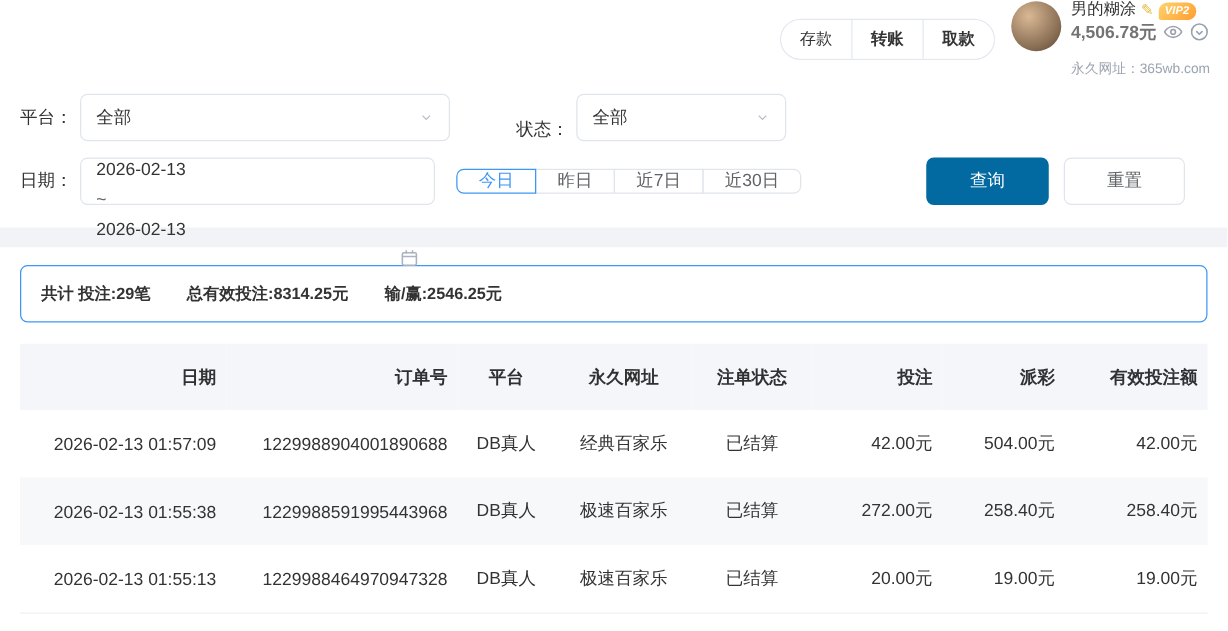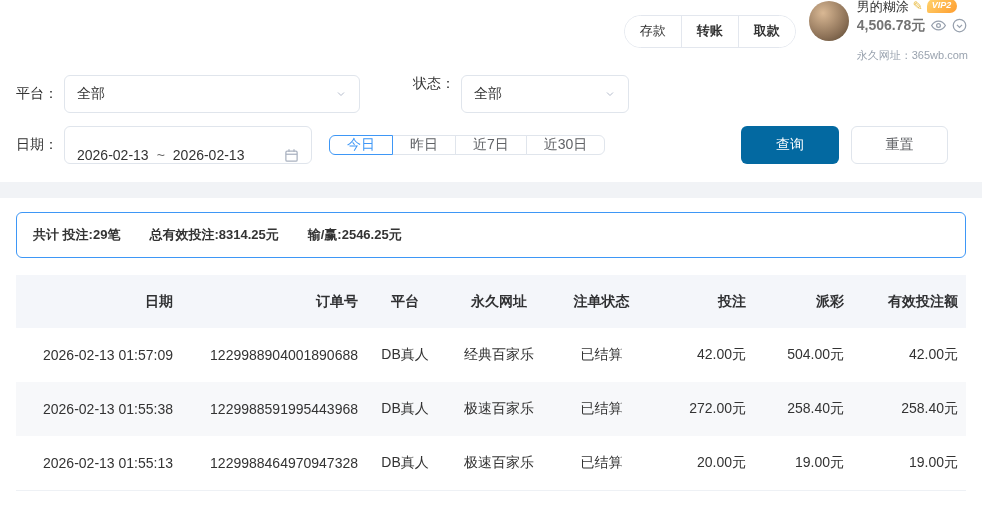--- a/index.html
+++ b/index.html
@@ -22,21 +22,21 @@
   }
   .wallet-btn { background:#fff; border:none; padding:0 15px; font-size:13px; color:#333; cursor:pointer; }
   .wallet-btn + .wallet-btn { border-left:1px solid #e3e7ee;font-weight:bold; }
   .user-cluster { display:flex; align-items:flex-start; gap:8px; }
   .avatar {
     width:40px; height:40px; border-radius:50%;
     background:radial-gradient(circle at 35% 30%, #d9b894, #8a6f55 65%, #53432f);
     flex:0 0 40px; margin-top:2px; cursor:pointer;
   }
   .user-info { display:flex; flex-direction:column; line-height:1.25; }
-  .user-name-row { display:flex; align-items:flex-start; gap:4px; font-size:13px; color:#333; }
+  .user-name-row { display:flex; align-items:flex-end; gap:4px; font-size:13px; color:#333; }
   .edit-icon { color:#e8b93c; font-size:12px; cursor:pointer; }
   .vip-badge {
     background:linear-gradient(135deg,#ffd36e,#ff9d2e);
     color:#fff; font-size:9px; font-weight:bold; font-style:italic;
     border-radius:7px 7px 7px 2px; padding:1px 6px 1px 5px;
   }
   .balance-row { display:flex; align-items:center; gap:6px; margin-top:1px; }
   .balance { font-size:14px; font-weight:bold; color:#737373; }
   .mini-icon { display:inline-flex; width:15px; height:15px; color:#97a0ad; cursor:pointer; }
   .mini-icon svg { width:100%; height:100%; }
@@ -45,27 +45,27 @@
   .filters { padding:13px 16px 18px; background:#fff; }
   .filter-row { display:flex; align-items:center; }
   .filter-row + .filter-row { margin-top:13px; }
   .f-label { font-size:14px; color:#333; margin-right:6px; white-space:nowrap; }
   .select {
     width:296px; height:38px; border:1px solid #e0e5ec; border-radius:6px;
     display:flex; align-items:center; justify-content:space-between;
     padding:0 12px; font-size:14px; color:#333; background:#fff; cursor:pointer;gap:22px;
   }
   .select.small { width:168px; }
-  .status-group { margin-left:53px; display:flex; align-items:flex-start; }
+  .status-group { margin-left:53px; display:flex; align-items:flex-end; }
   .chev { width:12px; height:12px; color:#b4bccc; display:inline-flex; }
   .chev svg { width:100%; height:100%; }
   .date-input {
-    width:248px; height:38px; border:1px solid #e0e5ec; border-radius:6px;
-    display:flex; align-items:flex-end; padding:0 12px; font-size:14px; color:#333;
-    background:#fff; cursor:pointer; gap:8px;
+    width:284px; height:38px; border:1px solid #e0e5ec; border-radius:6px;
+    display:flex; align-items:flex-start; padding:0 12px; font-size:14px; color:#333;
+    background:#fff; cursor:pointer; gap:8px;flex-direction:column;
   }
   .date-sep { color:#666; }
   .cal-icon { margin-left:auto; width:15px; height:15px; color:#aab2c0; display:inline-flex; }
   .cal-icon svg { width:100%; height:100%; }
   .range-group { display:flex; margin-left:17px; }
   .range-btn {
     height:20px; padding:0 17px; font-size:14px; color:#606266; background:#fff;
     border:1px solid #e0e5ec; margin-left:-1px; cursor:pointer; position:relative;
   }
   .range-btn:first-child { border-radius:6px 0 0 6px; margin-left:0; }

